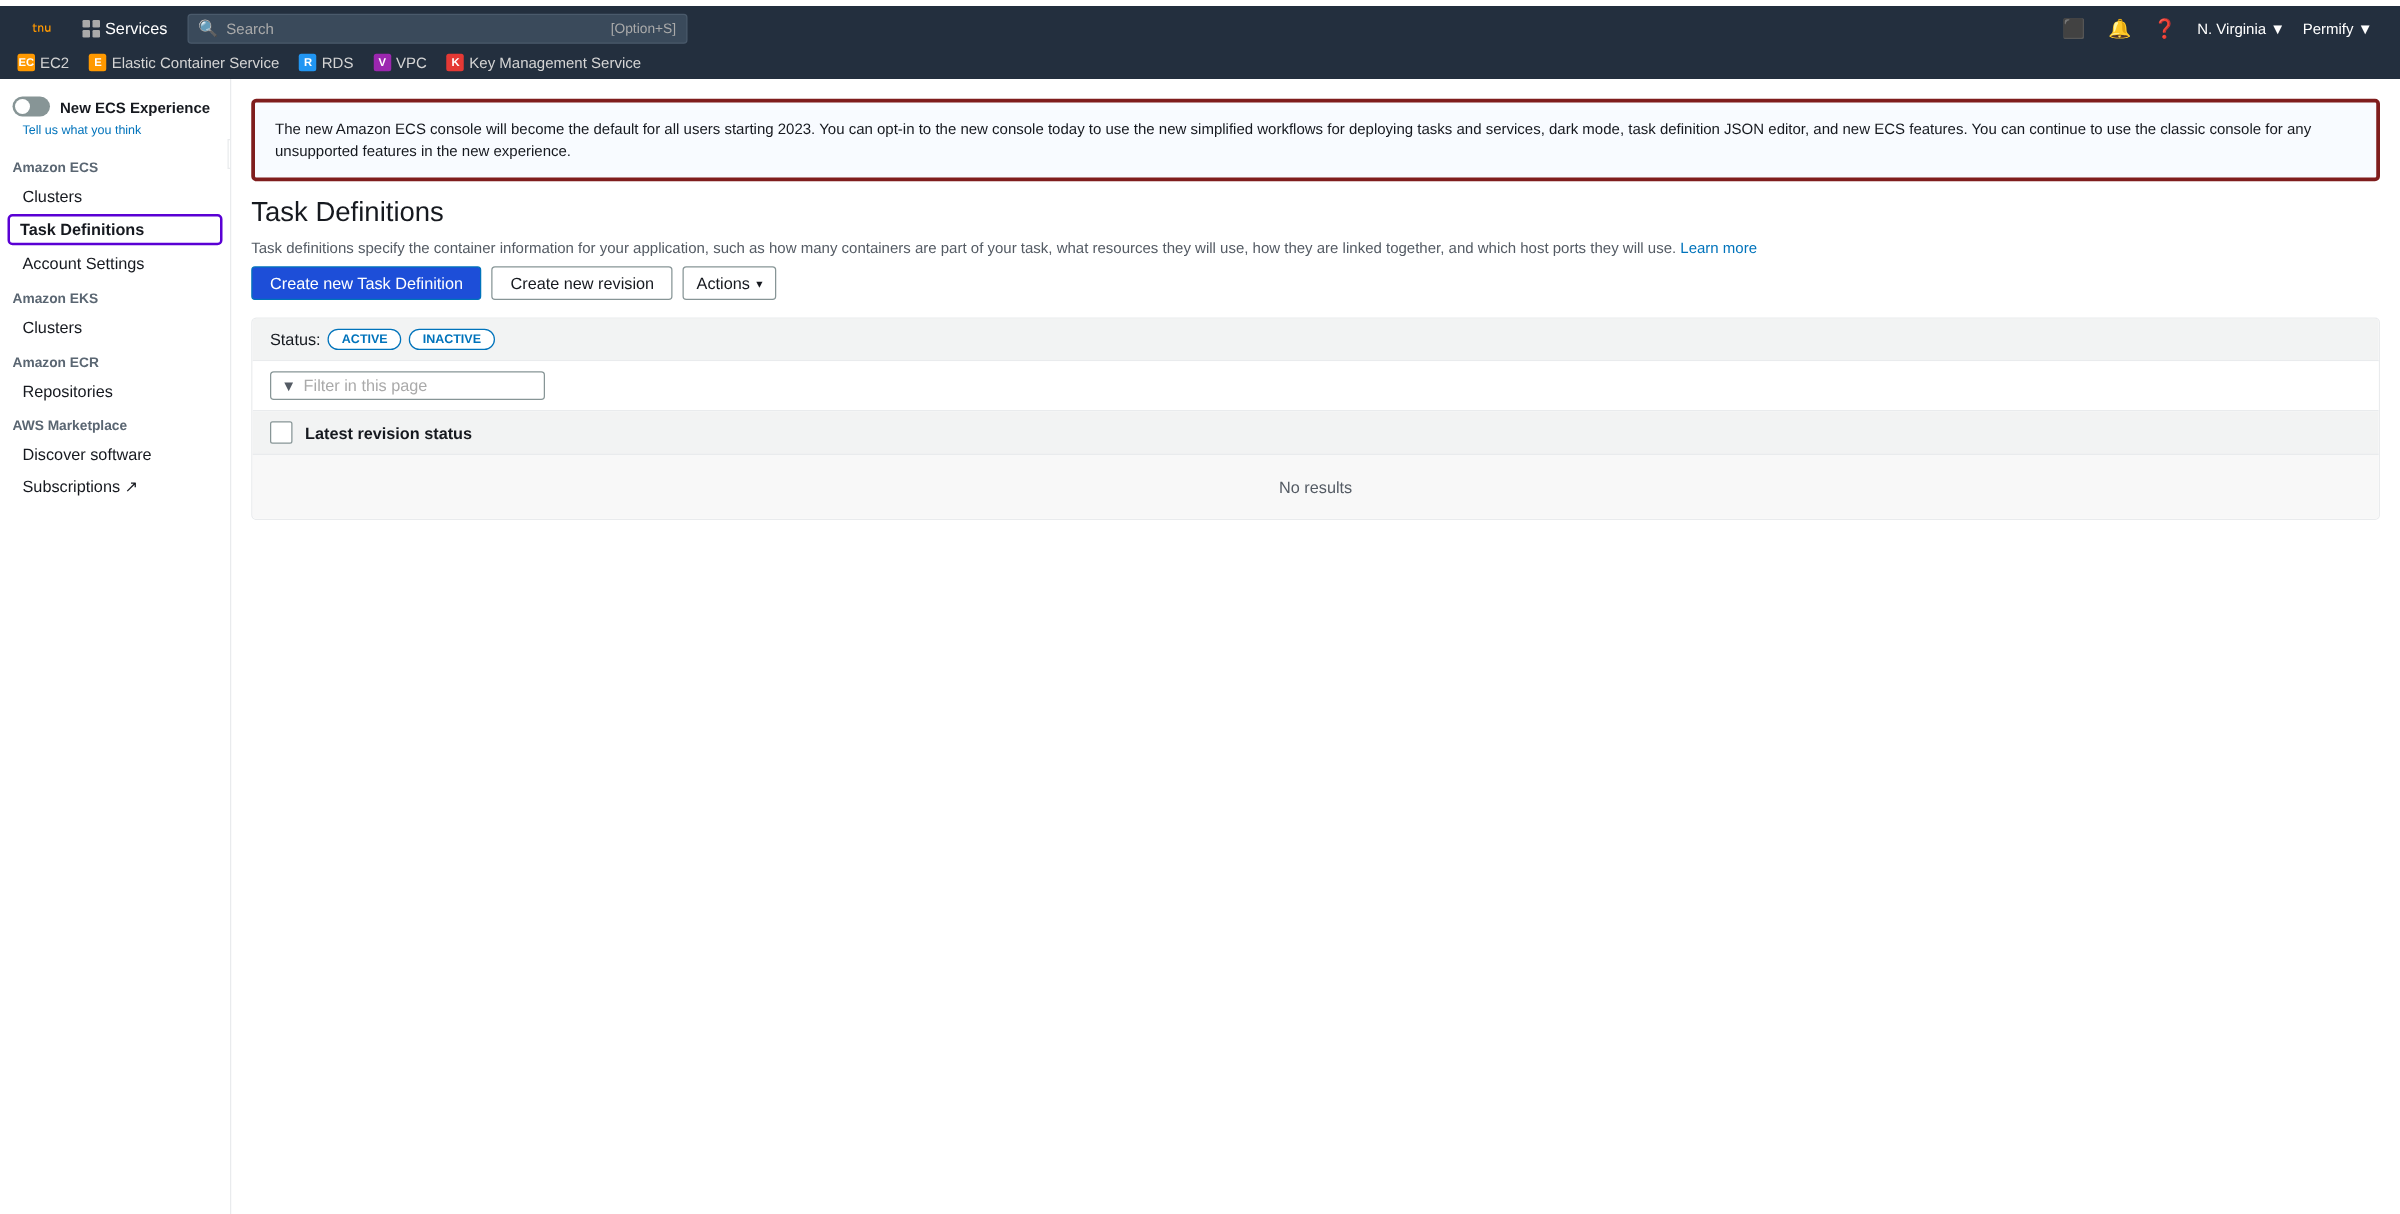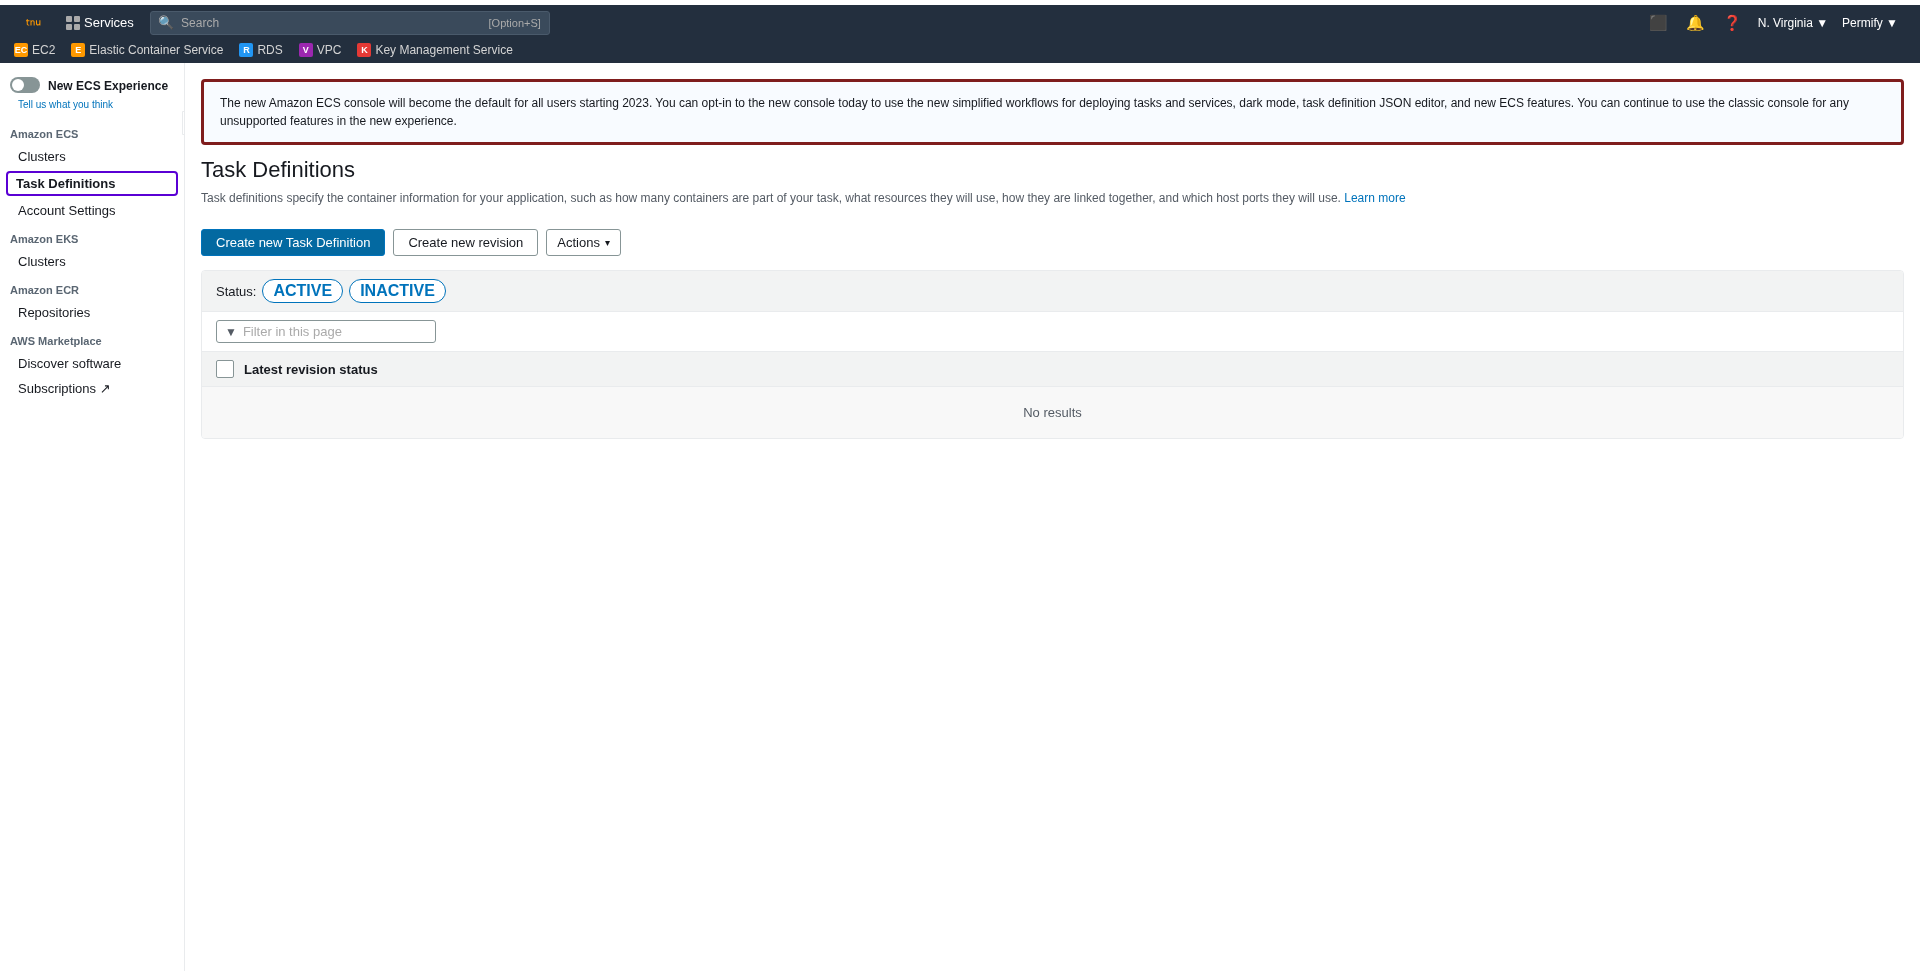--- a/index.html
+++ b/index.html
@@ -250,38 +250,38 @@
     }
     .page-title {
       font-size: 22px;
       font-weight: 400;
       color: #16191f;
       margin-bottom: 6px;
     }
     .page-description {
       font-size: 12px;
       color: #545b64;
-      margin-bottom: 22px;
+      margin-bottom: 6px;
       line-height: 1.5;
     }
     .learn-more-link {
       color: #0073bb;
       text-decoration: none;
       cursor: pointer;
     }
 
     
     .action-bar {
       display: flex;
       align-items: center;
       gap: 8px;
       margin-bottom: 14px;
     }
     .btn-primary {
-      background: #0369a1;
+      background: #1d4ed8;
       color: #fff;
       border: 1px solid #0073bb;
       border-radius: 3px;
       padding: 5px 14px;
       font-size: 13px;
       cursor: pointer;
       font-weight: 400;
     }
     .btn-secondary {
       background: #fff;
@@ -339,21 +339,21 @@
       display: flex;
       align-items: center;
       gap: 6px;
       font-size: 13px;
     }
     .status-label { color: #16191f; font-weight: 400; }
     .status-tab {
       padding: 2px 10px;
       border-radius: 12px;
       border: 1.5px solid #0073bb;
-      font-size: 16px;
+      font-size: 10px;
       font-weight: 600;
       cursor: pointer;
     }
     .status-tab.active {
       color: #0073bb;
       background: #fff;
     }
     .status-tab.inactive {
       color: #0073bb;
       border-color: #0073bb;

